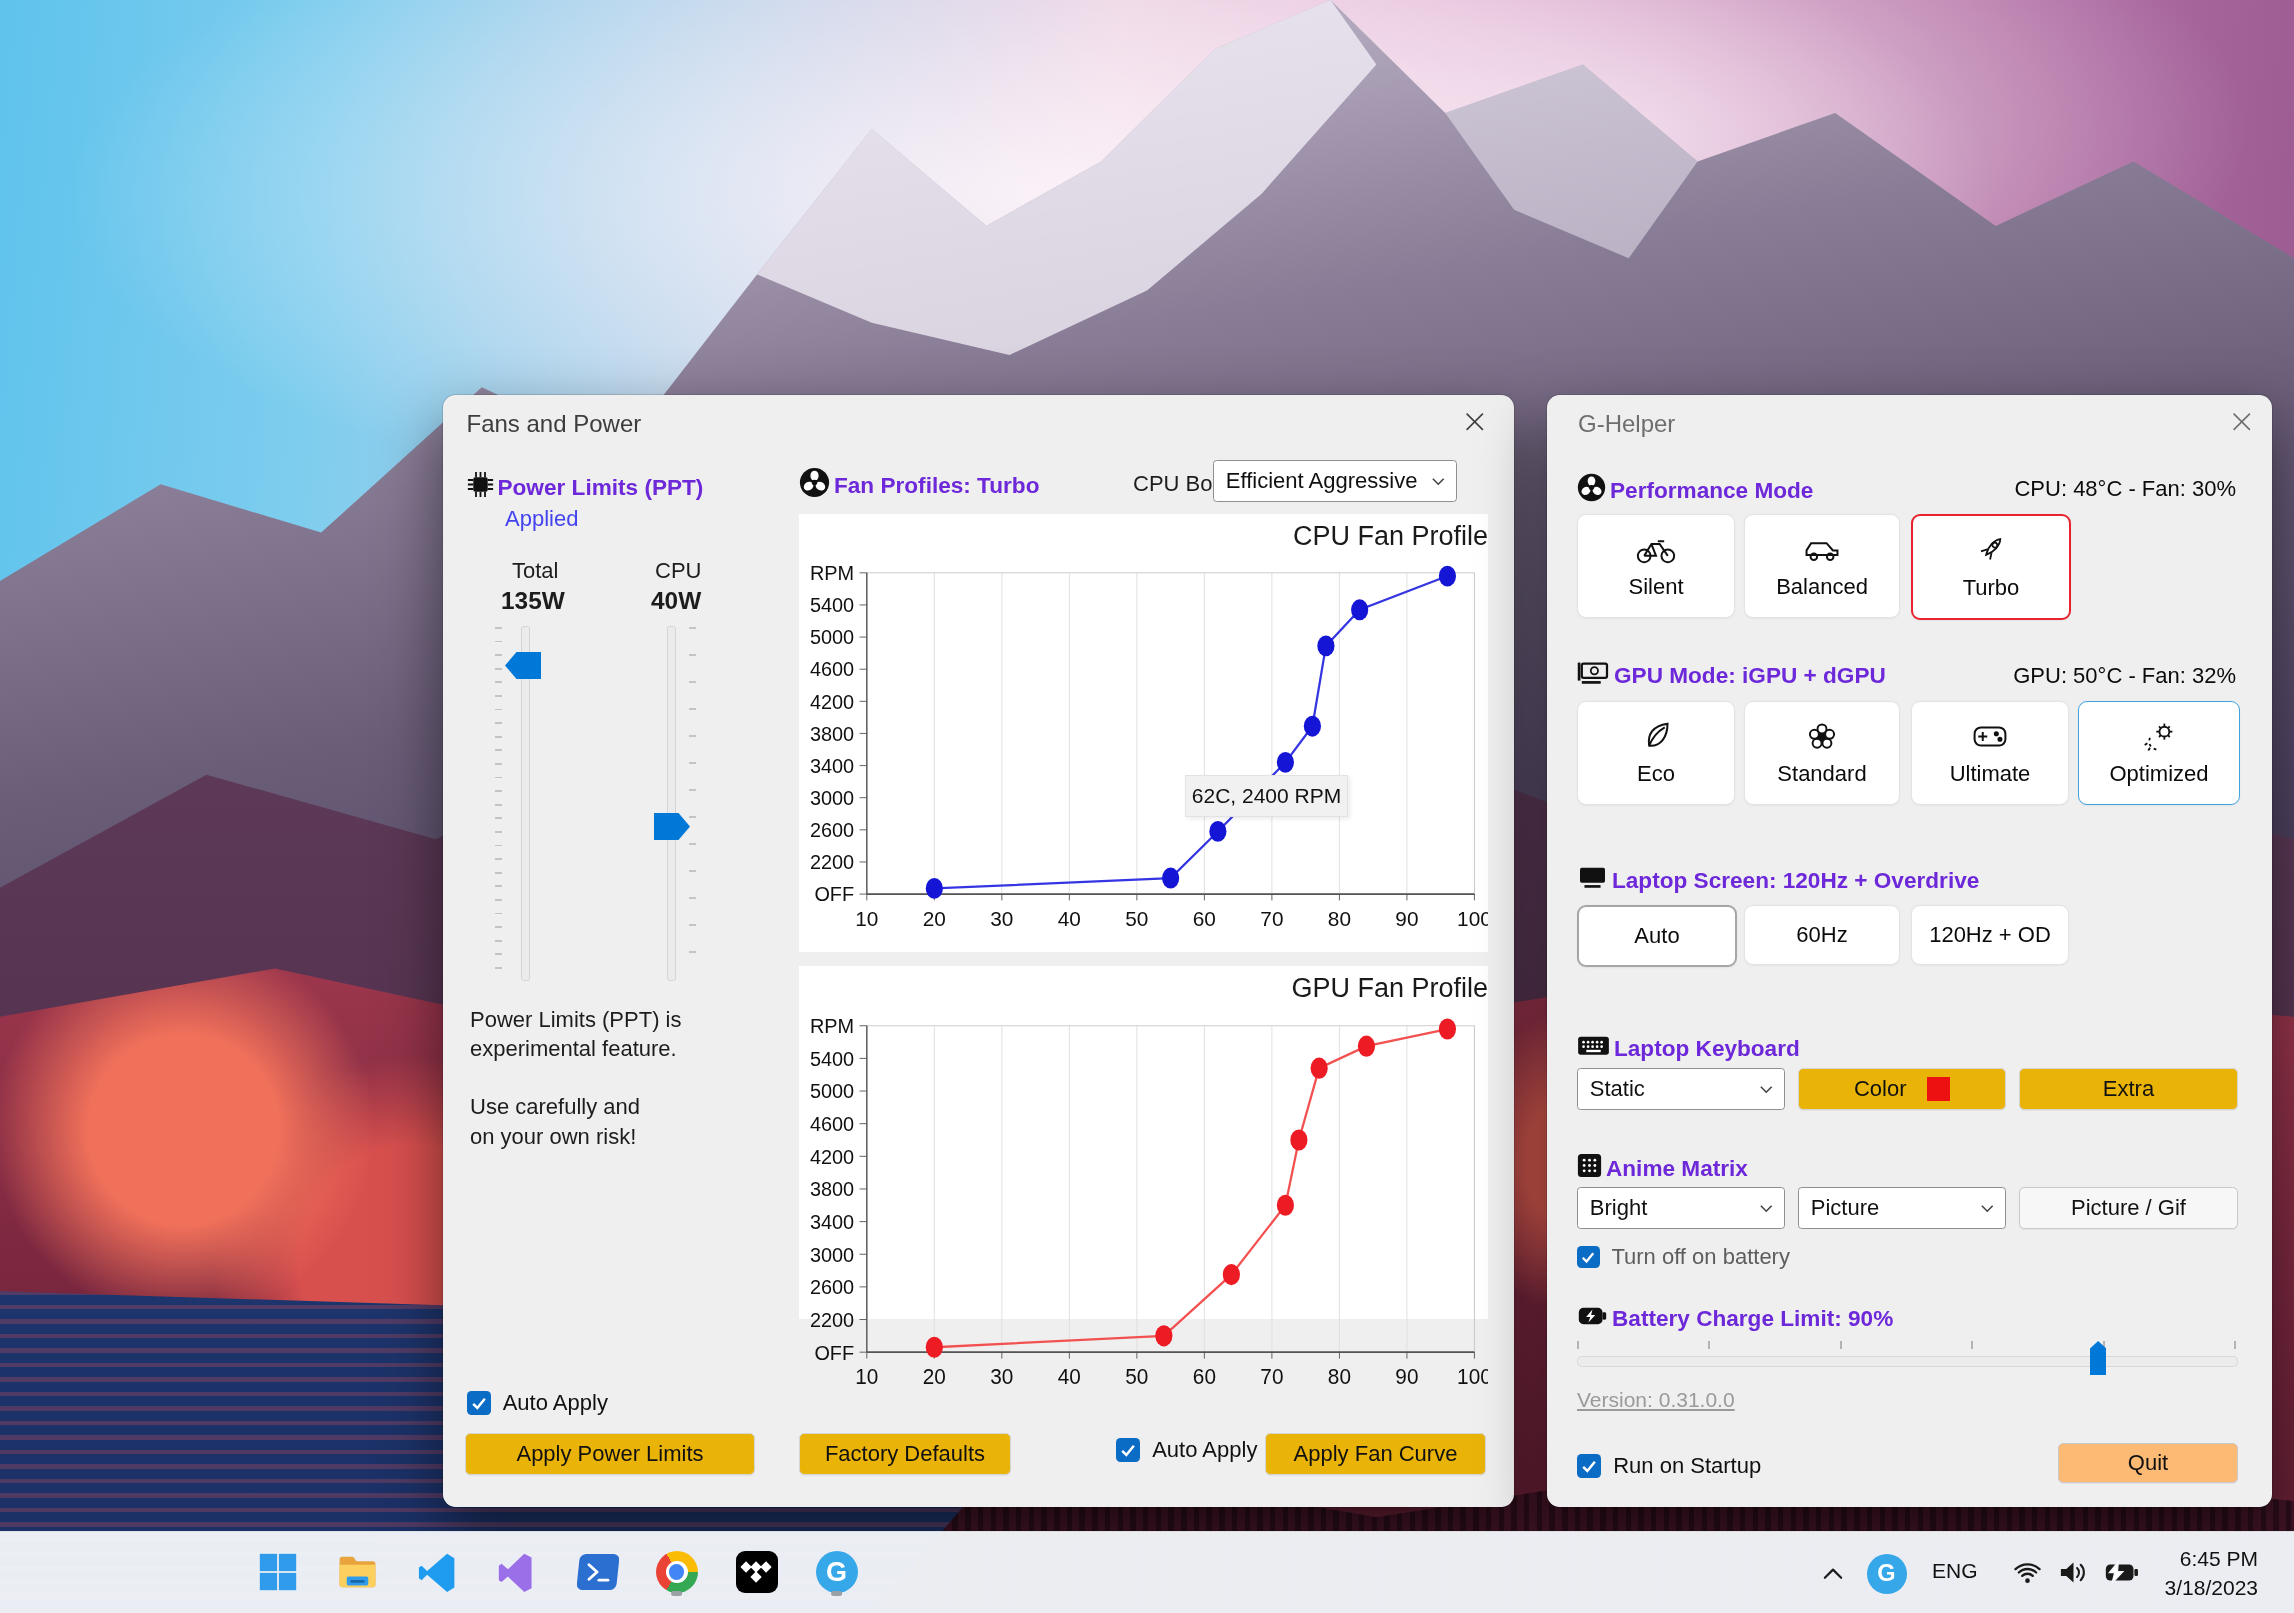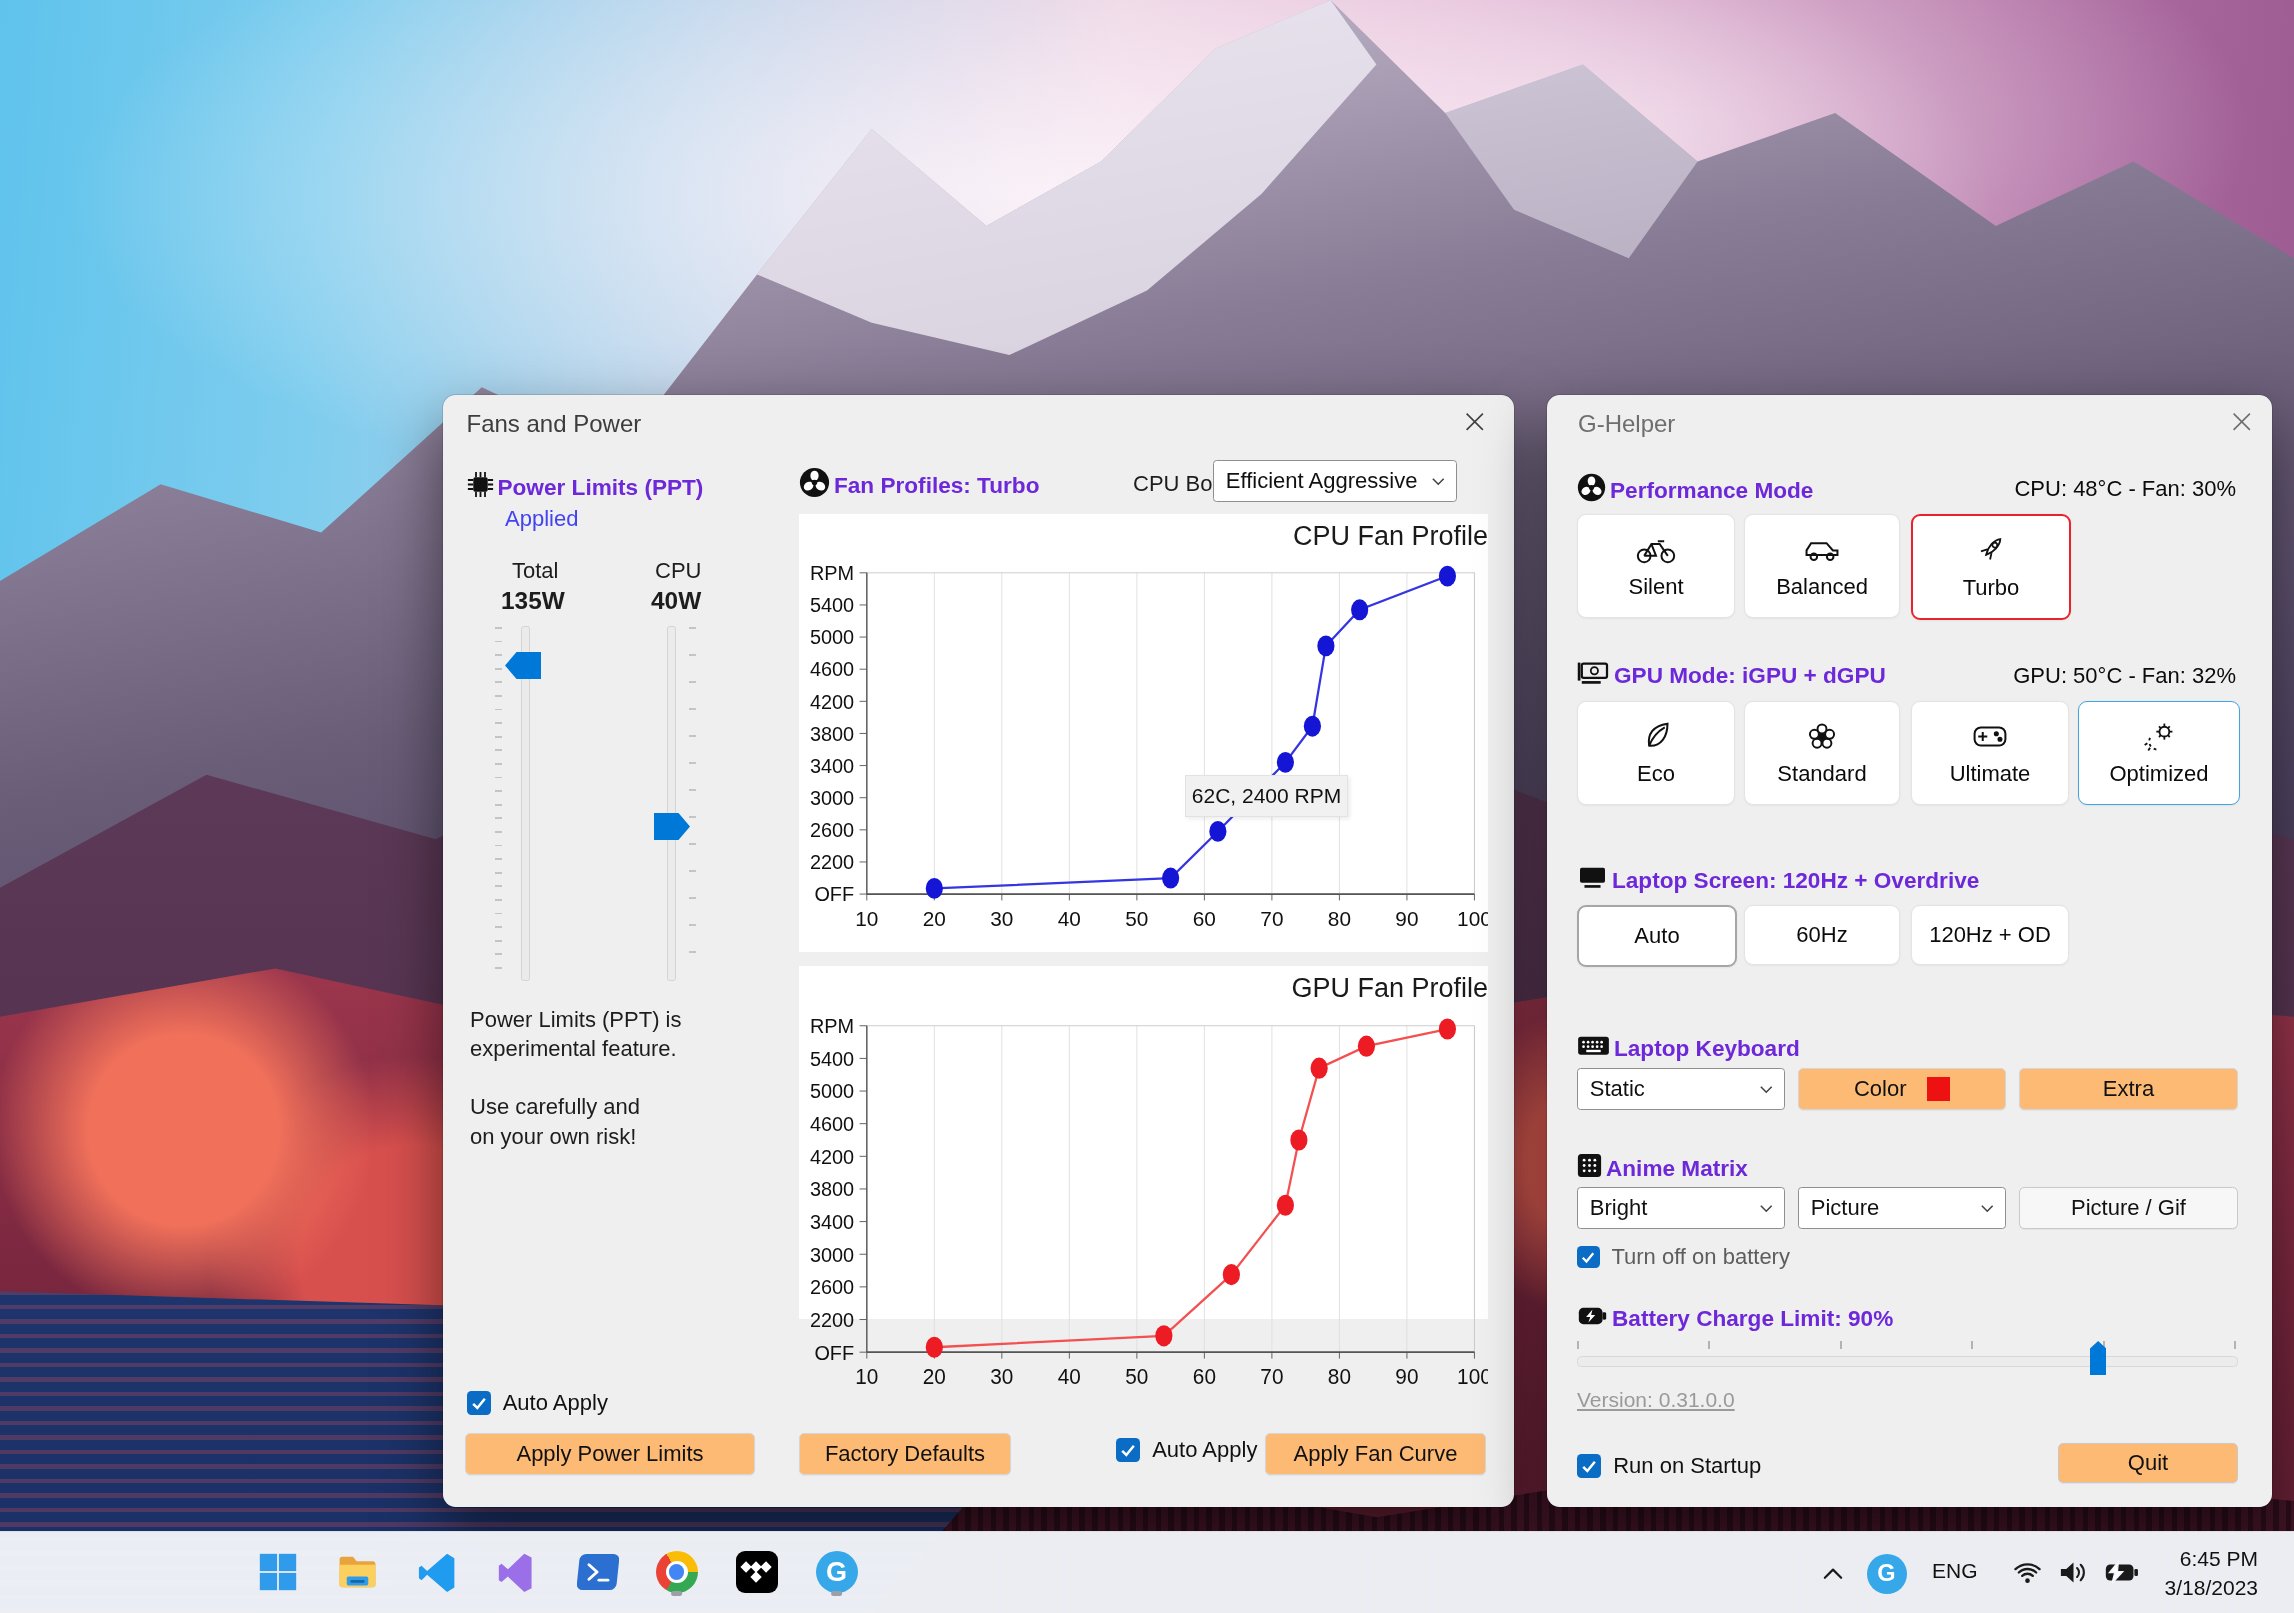--- a/index.html
+++ b/index.html
@@ -29,21 +29,21 @@
       linear-gradient(180deg,#30549e 0%,#24407e 40%,#1a2f64 100%);}
   .wp-shore{clip-path:polygon(38% 100%,44% 90%,60% 94%,78% 90%,100% 93%,100% 100%);
     background:repeating-linear-gradient(90deg,rgba(20,5,12,.5) 0 5.4px,transparent 5.4px 12.7px),#401425;}
   
   .window{position:absolute;background:#efeff0;border-radius:12.7px;overflow:hidden;
           box-shadow:0 27px 63px rgba(0,0,0,.5),0 0 0 0.9px rgba(0,0,0,.12);}
   .win-title{position:absolute;font-size:24px;}
   .close-x{position:absolute;width:43px;height:43px;display:flex;align-items:center;justify-content:center;border-radius:7.2px;}
   .sec-hdr{position:absolute;display:flex;align-items:center;gap:4px;font-weight:bold;font-size:22.6px;color:#6d28d9;}
   .sec-status{position:absolute;font-size:22px;color:#0b0b0b;}
-  .btn{position:absolute;background:#fdba74;border:0.9px solid #d6d6d6;border-radius:5.4px;display:flex;align-items:center;justify-content:center;gap:20px;font-size:22px;color:#111;box-shadow:0 0.9px 0.9px rgba(0,0,0,.05);}
+  .btn{position:absolute;background:#eab308;border:0.9px solid #d6d6d6;border-radius:5.4px;display:flex;align-items:center;justify-content:center;gap:20px;font-size:22px;color:#111;box-shadow:0 0.9px 0.9px rgba(0,0,0,.05);}
   .tile{position:absolute;width:156px;height:102px;background:#fff;border:0.9px solid #e4e4e4;border-radius:9px;
         display:flex;flex-direction:column;align-items:center;justify-content:center;gap:6.3px;font-size:22px;color:#0b0b0b;box-shadow:0 0.9px 1.8px rgba(0,0,0,.05);}
   .tile .ticon{height:36px;display:flex;align-items:center;justify-content:center;}
   .sel-red{border:2.7px solid #e8232d !important;}
   .sel-blue-bg{border:1.8px solid #41a4e2 !important;background:#edf1f6 !important;}
   .sel-blue{border:1.8px solid #41a4e2 !important;}
   .sel-gray{border:2.7px solid #a6a6a6 !important;}
   .dd{position:absolute;background:#fff;border:0.9px solid #8f8f8f;border-radius:3.6px;display:flex;align-items:center;font-size:22px;color:#111;}
   .dd .val{margin-left:11.8px;flex:1;}
   .dd svg{margin-right:11px;}

